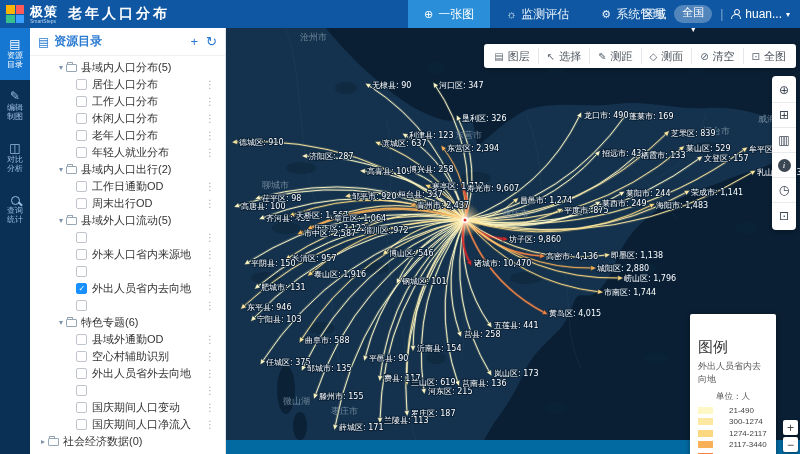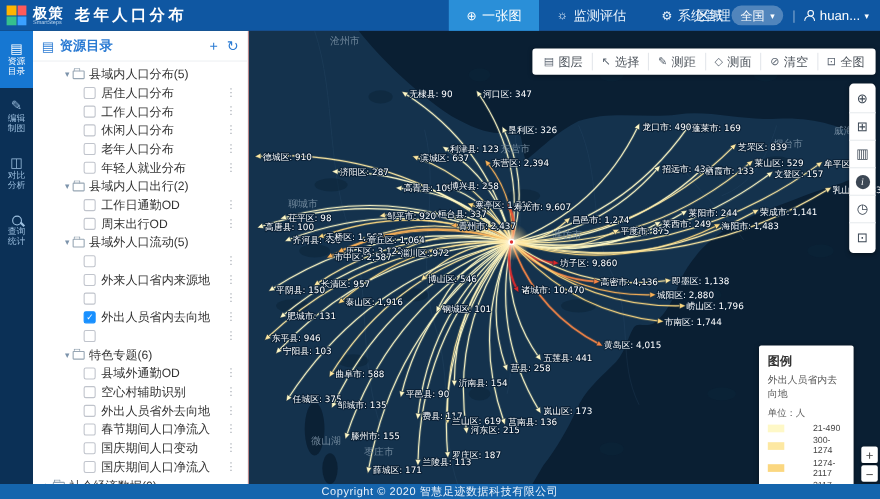--- a/index.html
+++ b/index.html
@@ -15,21 +15,21 @@
   .logo-mark i:nth-child(3){background:#35c08e;} .logo-mark i:nth-child(4){background:#3aa0ff;}
   .logo-txt { display:flex; flex-direction:column; line-height:1; }
   .logo-txt b { font-size:13px; letter-spacing:1px; }
   .logo-txt s { font-size:5px; text-decoration:none; color:#bcd6ef; margin-top:1px; }
   .app-title { font-size:14px; letter-spacing:3px; font-weight:bold; }
   .tabs { position:absolute; left:408px; top:0; height:28px; display:flex; }
   .tab { height:28px; padding:0 16px; display:flex; align-items:center; gap:5px; font-size:12px; cursor:pointer; color:#e8f2fb; }
   .tab.active { background:#2a8fd8; color:#fff; }
   .tab .ticon { font-size:11px; }
   .hright { margin-left:auto; display:flex; align-items:center; gap:8px; padding-right:10px; font-size:12px; }
-  .region-pill { background:rgba(255,255,255,.28); border-radius:9px; height:18px; padding:0 8px; display:flex; align-items:center; gap:5px; font-size:11px; cursor:pointer; }
+  .region-pill { background:rgba(255,255,255,.28); border-radius:9px; height:18px; padding:0 8px; display:flex; align-items:center; gap:5px; font-size:11px; cursor:pointer;flex-direction:column; }
   .region-pill .caret { font-size:8px; }
   .hdiv { color:rgba(255,255,255,.45); font-size:12px; }
   .user { display:flex; align-items:center; gap:4px; cursor:pointer; }
   .person { width:10px; height:10px; position:relative; display:inline-block; }
   .person::before { content:""; position:absolute; left:3px; top:0; width:4px; height:4px; border:1px solid #fff; border-radius:50%; }
   .person::after { content:""; position:absolute; left:0; top:5px; width:8px; height:4px; border:1px solid #fff; border-bottom:none; border-radius:5px 5px 0 0; }
   .user .caret { font-size:8px; }
 
   
   .main { flex:1; display:flex; min-height:0; }
@@ -54,37 +54,37 @@
   .folder::before { content:""; position:absolute; top:-3px; left:0; width:4px; height:2px; border:1px solid #97a6b4; border-bottom:none; border-radius:1px 1px 0 0; }
   .cbx { width:11px; height:11px; border:1px solid #c0c4cc; border-radius:2px; margin-right:5px; flex:0 0 11px; background:#fff; }
   .cbx.on { background:#1890ff; border-color:#1890ff; position:relative; }
   .cbx.on::after { content:"✓"; color:#fff; font-size:8px; position:absolute; left:1.5px; top:-0.5px; }
   .more { margin-left:auto; margin-right:10px; color:#a6abb3; font-size:10px; letter-spacing:0; }
   .g-ind { padding-left:26px; }
   .c-ind { padding-left:46px; }
   .r-ind { padding-left:8px; }
 
   
-  .map { position:relative; flex:1; background:#ef4444; overflow:hidden; }
+  .map { position:relative; flex:1; background:#0369a1; overflow:hidden; }
   .map svg { position:absolute; left:0; top:0; }
   .map-toolbar { position:absolute; top:16px; right:4px; height:24px; background:#fff; border-radius:3px; box-shadow:0 1px 4px rgba(0,0,0,.35); display:flex; align-items:center; padding:0 2px; z-index:10; }
   .mt-btn { display:flex; align-items:center; gap:4px; font-size:11px; color:#4c535b; padding:0 8px; height:16px; cursor:pointer; border-right:1px solid #e4e7eb; }
   .mt-btn:last-child { border-right:none; }
   .mt-btn .micon { font-size:10px; color:#5a6470; }
   .side-tools { position:absolute; top:48px; right:4px; width:24px; background:#fff; border-radius:4px; box-shadow:0 1px 4px rgba(0,0,0,.35); display:flex; flex-direction:column; align-items:center; z-index:10; padding:2px 0; }
   .st-btn { width:24px; height:25px; display:flex; align-items:center; justify-content:center; font-size:12px; color:#3c4754; cursor:pointer; border-bottom:1px solid #e8ebee; }
   .st-btn:last-child { border-bottom:none; }
   .st-btn .info-dot { width:13px; height:13px; background:#3c4754; color:#fff; border-radius:50%; font-size:9px; display:flex; align-items:center; justify-content:center; font-style:italic; font-family:"Liberation Serif",serif; }
   .legend { position:absolute; left:464px; top:286px; width:86px; background:#fff; border-radius:2px; box-shadow:0 1px 5px rgba(0,0,0,.4); padding:7px 8px 6px; z-index:10; }
-  .legend .ltitle { font-size:11px; font-weight:bold; color:#333; }
+  .legend .ltitle { font-size:15px; font-weight:normal; color:#333;margin-top:17px; }
   .legend .lsub { font-size:9px; color:#555; margin-top:3px; }
-  .legend .lunit { font-size:8.5px; color:#555; text-align:left; margin-top:5px; }
+  .legend .lunit { font-size:8.5px; color:#555; text-align:center; margin-top:5px; }
   .lrow { display:flex; align-items:center; margin-top:2.5px; }
   .lrow .sw { width:15px; height:7px; flex:0 0 15px; }
-  .lrow .rng { font-size:8px; color:#444; margin-left:26px; letter-spacing:0; }
+  .lrow .rng { font-size:8px; color:#444; margin-left:16px; letter-spacing:0; }
   .zoomctl { position:absolute; right:2px; bottom:2px; z-index:10; display:flex; flex-direction:column; gap:2px; }
   .zbtn { width:15px; height:15px; background:#fff; border-radius:2px; box-shadow:0 1px 3px rgba(0,0,0,.4); font-size:12px; color:#444; display:flex; align-items:center; justify-content:center; cursor:pointer; line-height:1; }
 
   footer { height:14px; background:#1565ad; color:#e9f2fb; font-size:10px; display:flex; align-items:center; justify-content:center; flex:0 0 14px; letter-spacing:.5px; }
 </style>
 </head>
 <body>
 
 <div class="app">
 
@@ -248,21 +248,20 @@
             <span>空心村辅助识别</span>
             <span class="more">⋮</span>
           </div>
           <div class="trow c-ind">
             <span class="cbx"></span>
             <span>外出人员省外去向地</span>
             <span class="more">⋮</span>
           </div>
           <div class="trow c-ind">
             <span class="cbx"></span>
-            <span>春节期间人口净流入</span>
             <span class="more">⋮</span>
           </div>
           <div class="trow c-ind">
             <span class="cbx"></span>
             <span>国庆期间人口变动</span>
             <span class="more">⋮</span>
           </div>
           <div class="trow c-ind">
             <span class="cbx"></span>
             <span>国庆期间人口净流入</span>
@@ -687,16 +686,13 @@
           </div>
       </div>
 
       <div class="zoomctl">
         <div class="zbtn">+</div>
         <div class="zbtn">−</div>
       </div>
     </div>
   </div>
 
-  <footer>
-    <span>Copyright © 2020 智慧足迹数据科技有限公司</span>
-  </footer>
 </div>
 
 </body></html>

